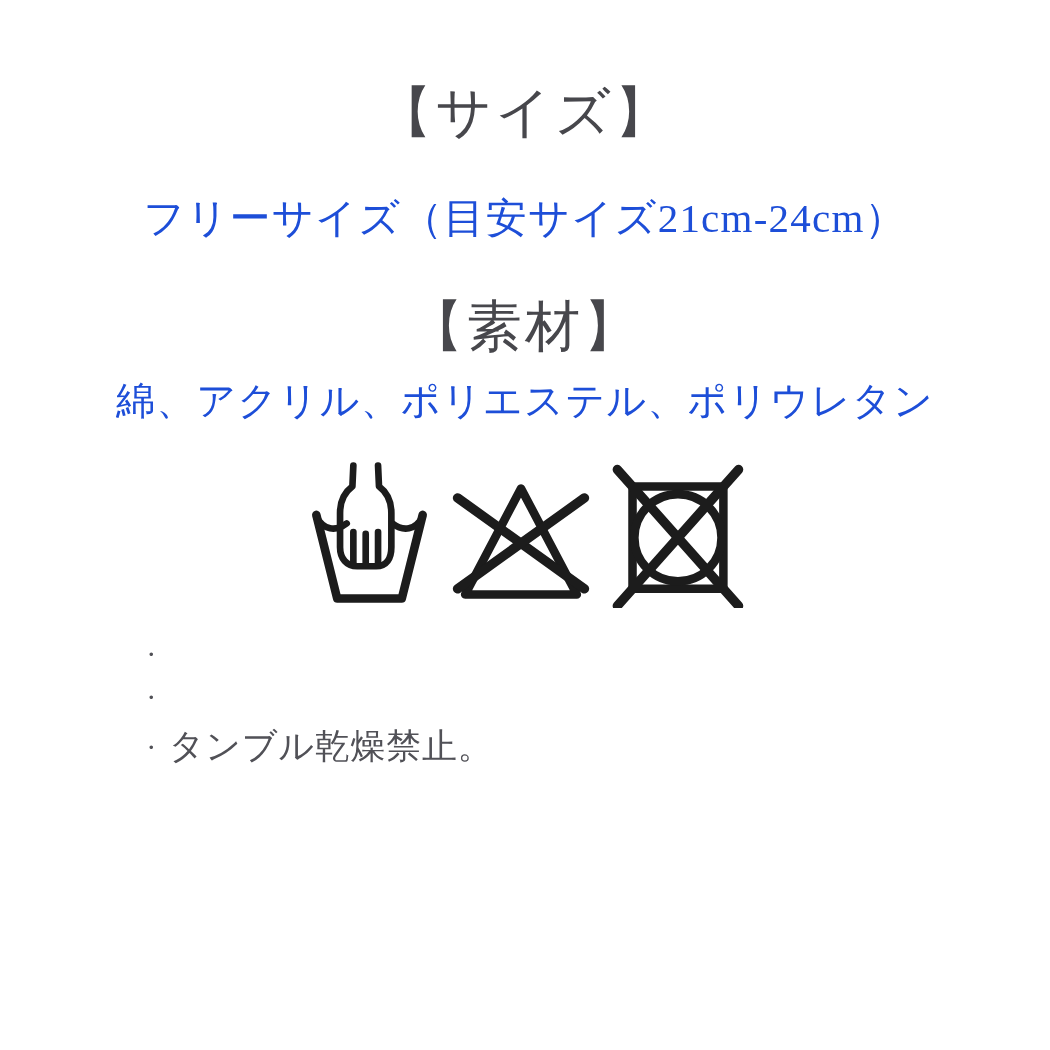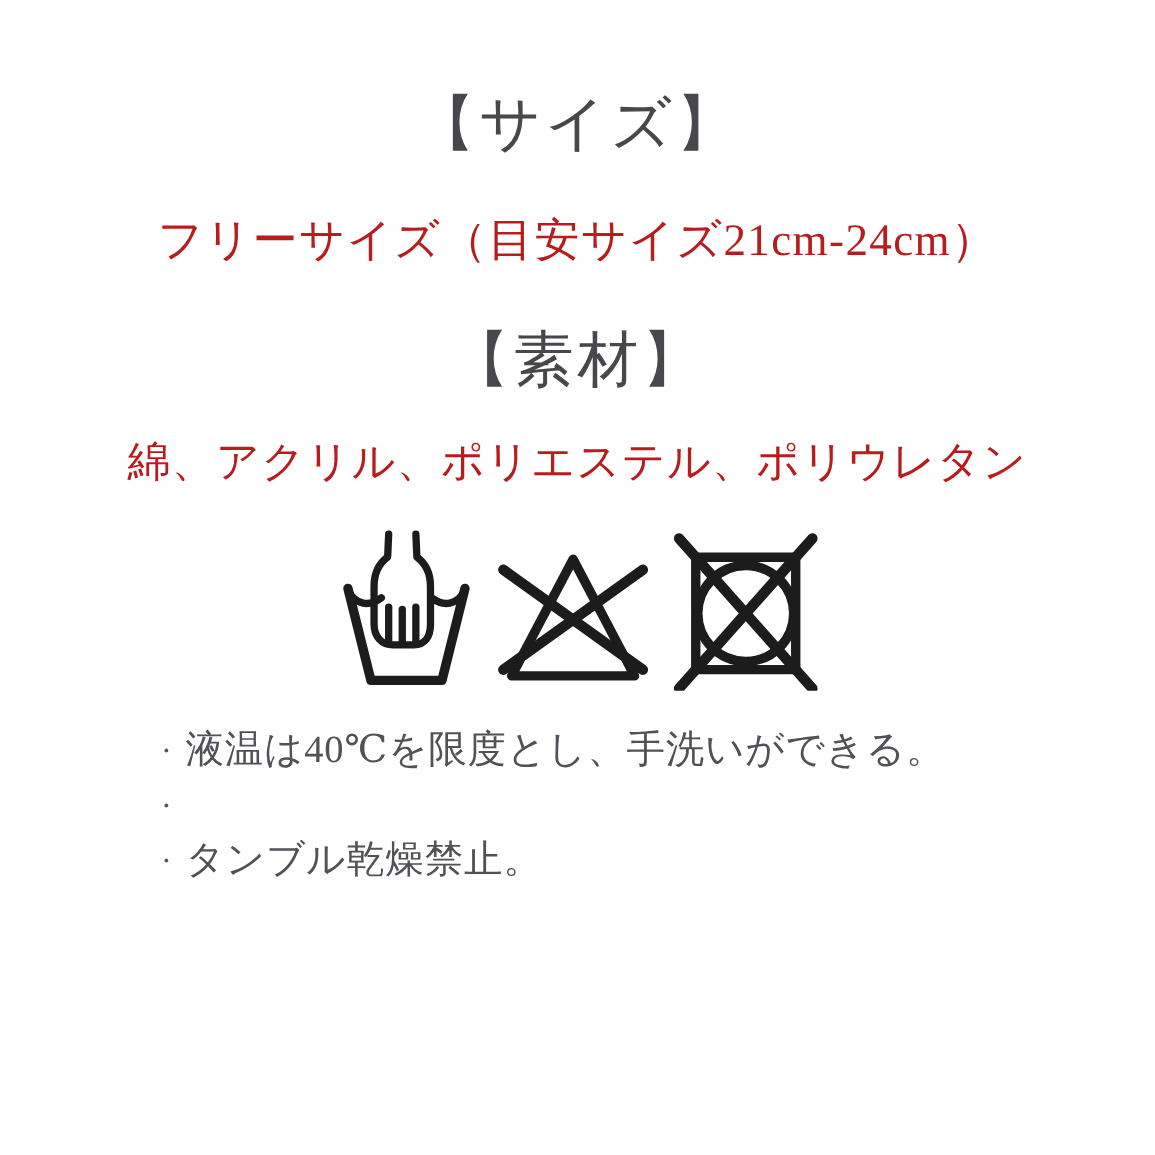--- a/index.html
+++ b/index.html
@@ -30,24 +30,24 @@
     color: #47474c;
     line-height: 1.35;
   }
   .heading-material { margin-top: 44px; }
   .heading-care { margin-top: 58px; }
   .body-line {
     margin: 42px 0 0 0;
     font-size: 41px;
     font-weight: normal;
     letter-spacing: 0.03em;
-    color: #b91c1c;
+    color: #1d4ed8;
     line-height: 1.3;
   }
-  .body-line.material { margin-top: 32px; font-size: 39px; }
+  .body-line.material { margin-top: 12px; font-size: 39px; }
   .icons-row {
     margin-top: 26px;
     display: flex;
     justify-content: center;
     align-items: flex-end;
     gap: 14px;
     height: 156px;
   }
   .icons-row svg { display: block; }
   .care-notes {
@@ -115,21 +115,20 @@
       <circle class="icon-stroke" stroke-width="9" cx="76" cy="86" r="46"></circle>
       <path class="icon-stroke" stroke-width="10" d="M12,14 L140,158"></path>
       <path class="icon-stroke" stroke-width="10" d="M140,14 L12,158"></path>
     </svg>
 
   </div>
 
   <ul class="care-notes">
     <li>
       <span class="bullet-dot">・</span>
-      <span>液温は40℃を限度とし、手洗いができる。</span>
     </li>
     <li>
       <span class="bullet-dot">・</span>
     </li>
     <li>
       <span class="bullet-dot">・</span>
       <span>タンブル乾燥禁止。</span>
     </li>
   </ul>
 

